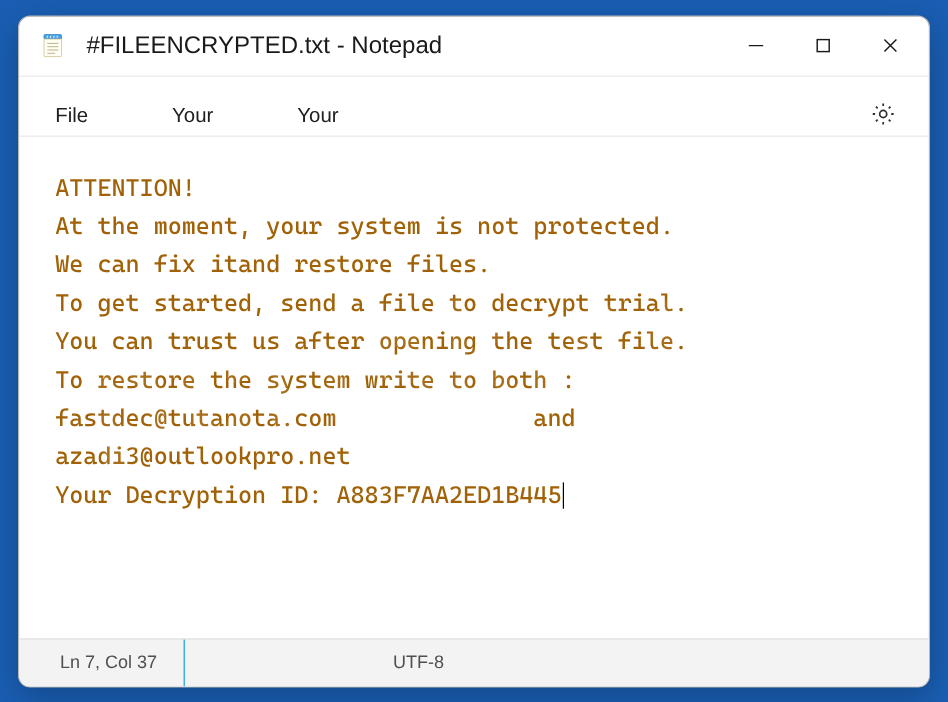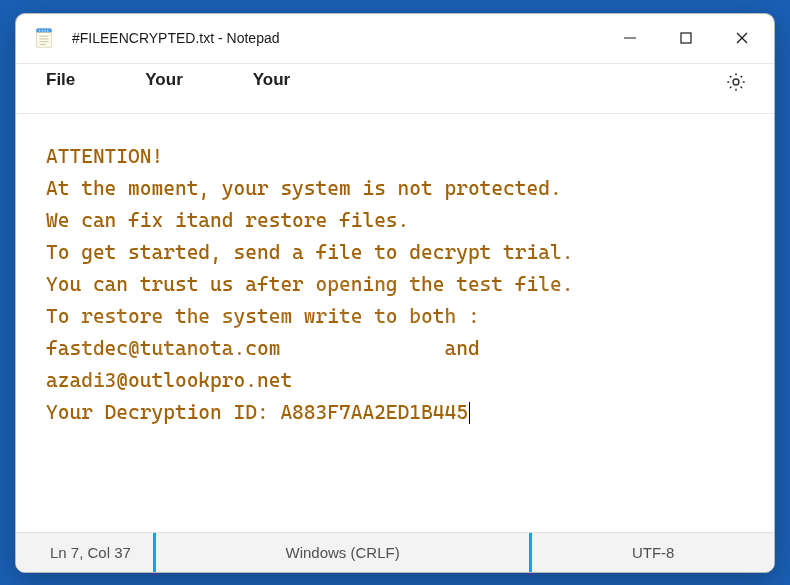--- a/index.html
+++ b/index.html
@@ -44,39 +44,38 @@
     align-items: center;
     padding: 0 4px 0 14px;
     border-bottom: 1px solid #e8e8e8;
   }
   .titlebar .icon-slot {
     width: 28px; height: 28px;
     display: flex; align-items: center; justify-content: center;
     margin-right: 14px;
   }
   .titlebar .title {
-    font-size: 14px;
+    font-size: 20px;
     color: #1a1a1a;
     flex: 0 0 auto;
   }
   .titlebar .spacer { flex: 1; }
   .winctrl {
     width: 56px; height: 42px;
     display: flex; align-items: center; justify-content: center;
     color: #1a1a1a;
   }
   .winctrl svg { width: 14px; height: 14px; }
 
   .menubar {
     height: 50px;
     display: flex;
-    align-items: flex-start;
+    align-items: flex-end;
     padding: 0 20px;
     border-bottom: 1px solid #e8e8e8;
-    font-weight: bold;
   }
   .menuitem {
     font-size: 17px;
     color: #202020;
     padding: 6px 10px;
     margin-right: 50px;
   }
   .menubar .spacer { flex: 1; }
   .gear {
     width: 36px; height: 36px;
@@ -111,21 +110,21 @@
     display: flex;
     align-items: stretch;
     font-size: 15px;
     color: #505050;
   }
   .stat {
     display: flex;
     align-items: center;
     justify-content: center;
     padding: 0 22px;
-    border-right: 3px solid #0ea5e9;
+    border-right: 1px solid #0ea5e9;
   }
   .stat:first-child { padding-left: 34px; }
   .stat.wide { flex: 1; justify-content: center; }
   .stat:last-child { border-right: none; flex: 0.6; }
 </style>
 </head>
 <body>
 
 <div class="watermark">pcrisk.com</div>
 
@@ -184,17 +183,16 @@
 <span>We can fix itand restore files.</span>
 <span>To get started, send a file to decrypt trial.</span>
 <span>You can trust us after opening the test file.</span>
 <span>To restore the system write to both :</span>
 <span>fastdec@tutanota.com              and </span>
 <span>azadi3@outlookpro.net</span>
 <span>Your Decryption ID: A883F7AA2ED1B445</span><span class="caret"></span></div>
 
   <div class="statusbar">
     <div class="stat">Ln 7, Col 37</div>
-    <div class="stat wide">Windows (CRLF)</div>
     <div class="stat">UTF-8</div>
   </div>
 
 </div>
 
 </body></html>

